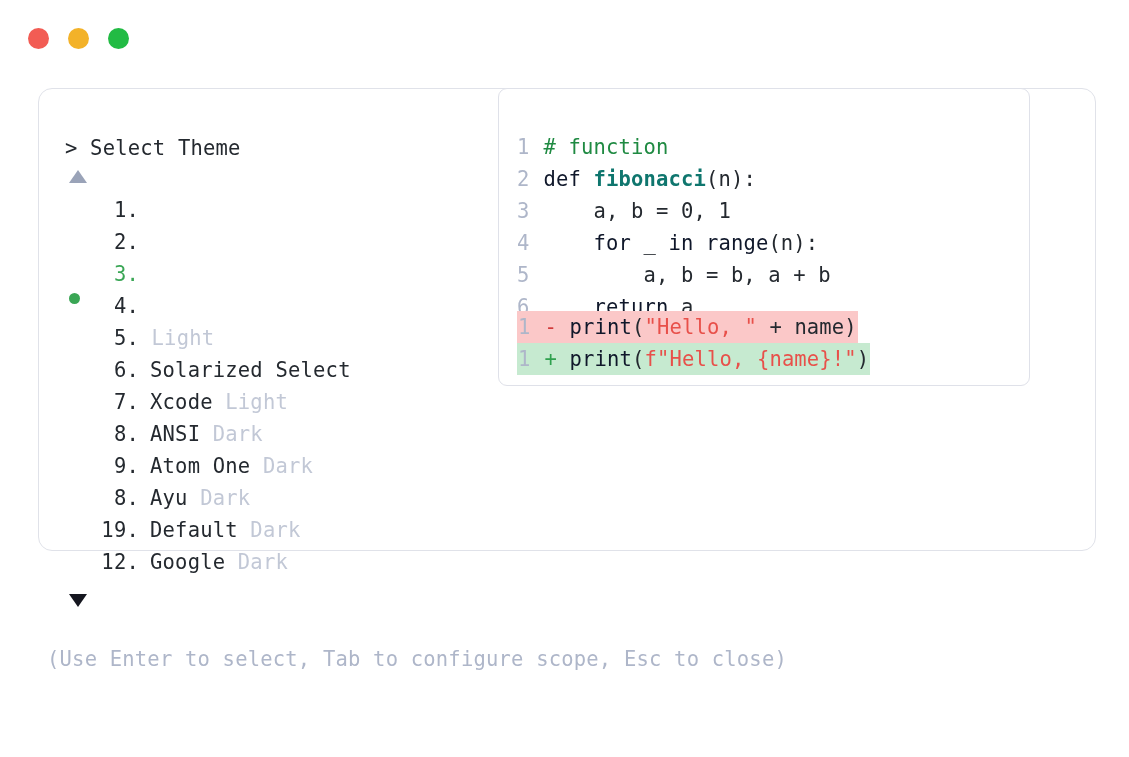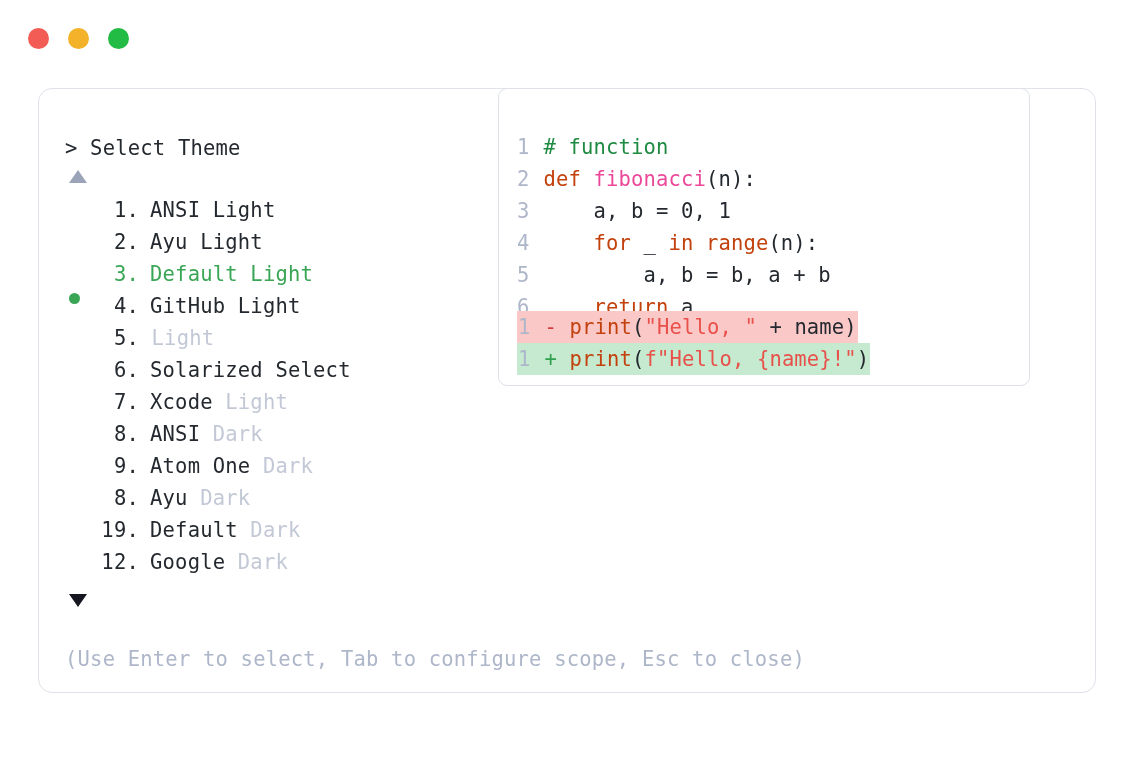--- a/index.html
+++ b/index.html
@@ -27,21 +27,21 @@
     height: 21px;
     border-radius: 50%;
   }
 
   
   #panel {
     position: absolute;
     left: 38px;
     top: 88px;
     width: 1058px;
-    height: 605px;
+    height: 463px;
     box-sizing: border-box;
     border: 1.6px solid #e0e2e9;
     border-radius: 14px;
     background: #ffffff;
   }
 
   
   #cols {
     position: absolute;
     left: 0; top: 0; right: 0; bottom: 0;
@@ -130,21 +130,21 @@
   }
   .theme-row.selected .idx,
   .theme-row.selected .name,
   .theme-row.selected .suffix {
     color: #3aa655;
   }
 
   
   #hint {
     position: absolute;
-    left: 26px;
+    left: 8px;
     top: 557px;
     font-size: 20.5px;
     line-height: 26px;
     color: #aeb6c9;
     letter-spacing: 0.2px;
     white-space: pre;
   }
 
   
   #preview-box {
@@ -172,22 +172,22 @@
   .code-line {
     display: block;
     height: 32px;
   }
   .ln {
     display: inline-block;
     width: 14px;
     color: #aeb6c9;
   }
   .tok-comment { color: #1f8a42; }
-  .tok-kw      { color: #c2410c; }
-  .tok-fn      { color: #ec4899; }
+  .tok-kw      { color: #0f172a; }
+  .tok-fn      { color: #0f766e; font-weight: bold; }
   .tok-plain   { color: #24292f; }
   .tok-str     { color: #e8504a; }
 
   #diff-area {
     position: absolute;
     left: 18px;
     top: 222px;
     font-size: 20.5px;
     line-height: 32px;
     white-space: pre;
@@ -215,24 +215,24 @@
     <span class="dot" style="background: rgb(34, 187, 68);"></span>
   </div>
 
 <div id="panel">
   <div id="cols">
 
     <div class="col-left">
       <div class="col-title">&gt; Select Theme</div>
       <div id="scroll-up-icon"></div>
       <ul id="theme-list">
-          <li class="theme-row"><span class="bullet-slot"></span><span class="idx"> 1.</span><span class="name">ANSI Light</span></li>
-          <li class="theme-row"><span class="bullet-slot"></span><span class="idx"> 2.</span><span class="name">Ayu Light</span></li>
-          <li class="theme-row selected"><span class="bullet-slot"><span class="bullet"></span></span><span class="idx"> 3.</span><span class="name">Default Light</span></li>
-          <li class="theme-row"><span class="bullet-slot"></span><span class="idx"> 4.</span><span class="name">GitHub Light</span></li>
+          <li class="theme-row"><span class="bullet-slot"></span><span class="idx"> 1.</span></li>
+          <li class="theme-row"><span class="bullet-slot"></span><span class="idx"> 2.</span></li>
+          <li class="theme-row selected"><span class="bullet-slot"><span class="bullet"></span></span><span class="idx"> 3.</span></li>
+          <li class="theme-row"><span class="bullet-slot"></span><span class="idx"> 4.</span></li>
           <li class="theme-row"><span class="bullet-slot"></span><span class="idx"> 5.</span><span class="suffix"> Light</span></li>
           <li class="theme-row"><span class="bullet-slot"></span><span class="idx"> 6.</span><span class="name">Solarized Select</span></li>
           <li class="theme-row"><span class="bullet-slot"></span><span class="idx"> 7.</span><span class="name">Xcode</span><span class="suffix"> Light</span></li>
           <li class="theme-row"><span class="bullet-slot"></span><span class="idx"> 8.</span><span class="name">ANSI</span><span class="suffix"> Dark</span></li>
           <li class="theme-row"><span class="bullet-slot"></span><span class="idx"> 9.</span><span class="name">Atom One</span><span class="suffix"> Dark</span></li>
           <li class="theme-row"><span class="bullet-slot"></span><span class="idx">8.</span><span class="name">Ayu</span><span class="suffix"> Dark</span></li>
           <li class="theme-row"><span class="bullet-slot"></span><span class="idx">19.</span><span class="name">Default</span><span class="suffix"> Dark</span></li>
           <li class="theme-row"><span class="bullet-slot"></span><span class="idx">12.</span><span class="name">Google</span><span class="suffix"> Dark</span></li>
         </ul>
       <div id="scroll-down-icon"></div>

